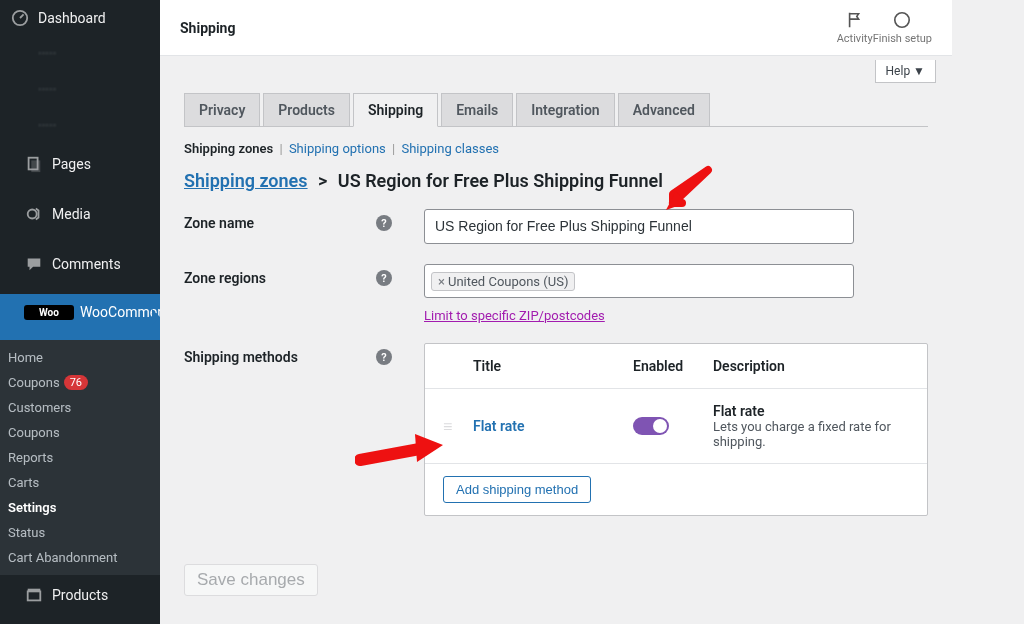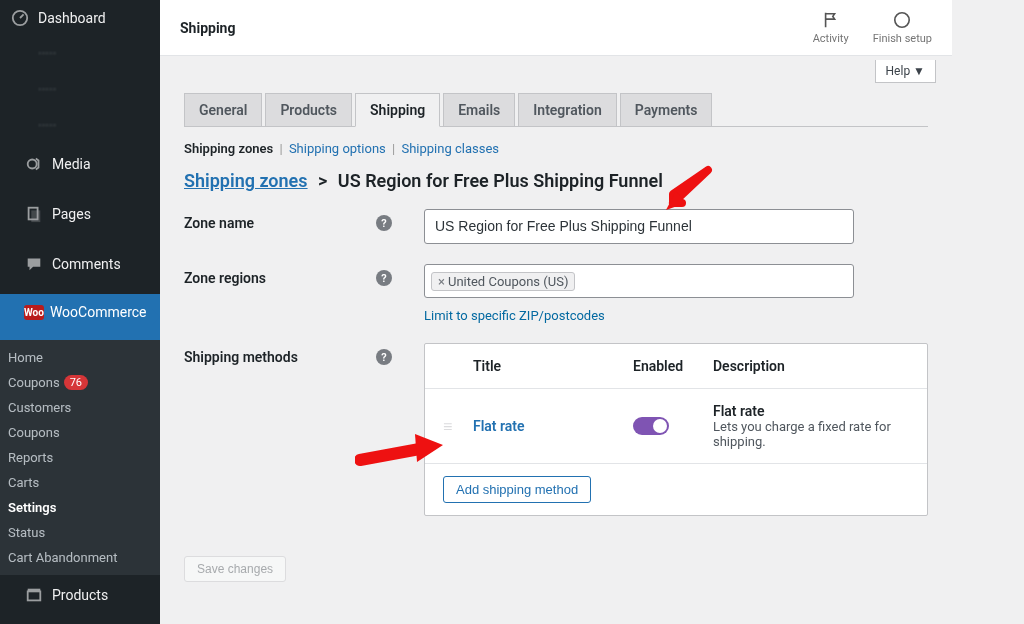--- a/index.html
+++ b/index.html
@@ -13,27 +13,27 @@
     .sidebar-item.top { padding: 8px 10px; }
     .sidebar-item.main { font-weight: 400; }
     .sidebar-item.active { background: #2271b1; color: #fff; font-weight: 400; }
     .sidebar-item.active::after { content: ''; position: absolute; right: -8px; top: 50%; transform: translateY(-50%); border: 8px solid transparent; border-left-color: #2271b1; }
     .sidebar-sub { background: #2c3338; padding: 5px 0; }
     .sidebar-sub .sub-item { padding: 5px 8px; color: rgba(240,246,252,.7); font-size: 13px; cursor: pointer; display: flex; align-items: center; }
     .sidebar-sub .sub-item.current { color: #fff; font-weight: 600; }
     .sb-icon { width: 20px; height: 20px; margin-right: 8px; display: inline-flex; align-items: center; justify-content: center; opacity: .6; }
     .badge { background: #d63638; color: #fff; border-radius: 10px; font-size: 11px; padding: 1px 6px; margin-left: 4px; }
     .dimmed { color: rgba(240,246,252,.3); filter: blur(1px); }
-    .woo-badge { background: #b91c1c; color: #fff; font-size: 10px; border-radius: 3px; padding: 2px 0; margin-right: 6px; font-weight: 700; }
+    .woo-badge { background: #000000; color: #fff; font-size: 10px; border-radius: 3px; padding: 2px 15px; margin-right: 6px; font-weight: 700; }
 
     
     .content { flex: 1; background: #f0f0f1; position: relative; overflow: hidden; }
     .topbar { background: #fff; height: 56px; display: flex; align-items: center; padding: 0 20px; border-bottom: 1px solid #e2e4e7; }
     .topbar .title { font-size: 14px; font-weight: 700; color: #1d2327; }
-    .topbar .actions { margin-left: auto; display: flex; gap: 24px; }
+    .topbar .actions { margin-left: auto; display: flex; }
     .topbar .action { display: flex; flex-direction: column; align-items: center; font-size: 11px; color: #757575; cursor: pointer; }
     .topbar .action .aicon { width: 20px; height: 20px; display: flex; align-items: center; justify-content: center; margin-bottom: 2px; }
 
     .help-row { text-align: right; padding: 4px 16px 0 0; }
     .help-tab { display: inline-block; background: #fff; border: 1px solid #c3c4c7; border-top: none; padding: 4px 10px; font-size: 12px; color: #3c434a; cursor: pointer; }
 
     .main { padding: 10px 24px 20px 24px; }
     
     
     .tabs { display: flex; border-bottom: 1px solid #c3c4c7; margin-bottom: 8px; gap: 3px; }
@@ -50,42 +50,42 @@
     .breadcrumb .arr { margin: 0 6px; }
 
     .form-row { display: flex; align-items: flex-start; margin-bottom: 20px; gap: 20px; }
     .form-label { width: 220px; font-size: 14px; font-weight: 600; color: #1d2327; padding-top: 6px; display: flex; align-items: center; }
     .help-q { display: inline-flex; width: 16px; height: 16px; border-radius: 50%; background: #787c82; color: #fff; font-size: 11px; align-items: center; justify-content: center; margin-left: auto; margin-right: 12px; cursor: help; }
     .form-field { flex: 1; max-width: 430px; }
     .text-input { width: 100%; padding: 4px 10px; font-size: 14px; border: 1px solid #8c8f94; border-radius: 3px; background: #fff; color: #2c3338; line-height: 1.8; }
     .tag-input { width: 100%; min-height: 34px; border: 1px solid #8c8f94; border-radius: 3px; background: #fff; padding: 3px 6px; display: flex; align-items: center; }
     .tag { background: #f0f0f1; border: 1px solid #c3c4c7; border-radius: 3px; padding: 1px 6px; font-size: 13px; color: #50575e; display: inline-flex; align-items: center; }
     .tag .x { margin-right: 3px; color: #787c82; cursor: pointer; font-size: 13px; }
-    .zip-link { color: #0369a1; font-size: 13px; cursor: pointer; display: inline-block; margin-top: 10px; }
+    .zip-link { color: #a21caf; font-size: 13px; text-decoration: underline; cursor: pointer; display: inline-block; margin-top: 10px; }
 
     
     .methods-box { border: 1px solid #c3c4c7; background: #fff; border-radius: 2px; }
     .methods-head { display: flex; padding: 14px 18px; font-weight: 600; font-size: 14px; color: #1d2327; }
     .mh-handle { width: 30px; }
     .mh-title { flex: 0 0 160px; }
     .mh-enabled { flex: 0 0 80px; }
     .mh-desc { flex: 1; }
     .method-row { display: flex; padding: 14px 18px; border-top: 1px solid #e2e4e7; align-items: center; }
     .mr-handle { width: 30px; color: #dcdcde; cursor: grab; font-size: 16px; }
     .mr-title { flex: 0 0 160px; }
     .mr-title a { color: #2271b1; font-weight: 600; font-size: 14px; text-decoration: none; cursor: pointer; }
     .mr-enabled { flex: 0 0 80px; }
     .mr-desc { flex: 1; color: #50575e; font-size: 13px; }
     .mr-desc .dt { color: #1d2327; font-weight: 600; display: block; font-size: 14px; }
     .toggle { width: 36px; height: 18px; background: #7f54b3; border-radius: 10px; position: relative; cursor: pointer; }
     .toggle::after { content: ''; position: absolute; width: 14px; height: 14px; background: #fff; border-radius: 50%; top: 2px; right: 2px; }
     .method-footer { padding: 12px 18px; border-top: 1px solid #e2e4e7; }
     .add-method-btn { border: 1px solid #2271b1; background: #fff; color: #2271b1; padding: 5px 12px; border-radius: 3px; cursor: pointer; font-size: 13px; }
 
-    .save-btn { border: 1px solid #dcdcde; background: #f6f7f7; color: #a7aaad; padding: 5px 12px; border-radius: 3px; cursor: pointer; font-size: 12px; margin-top: 20px; text-align: center; }
+    .save-btn { border: 1px solid #dcdcde; background: #f6f7f7; color: #a7aaad; padding: 5px 12px; border-radius: 3px; cursor: pointer; font-size: 17px; margin-top: 28px; text-align: center; }
 
     
     .arrow { position: absolute; pointer-events: none; }
     .arrow svg { display: block; }
   </style>
 </head>
 <body>
 
 <div class="wrapper">
 
@@ -108,34 +108,34 @@
         <span class="sb-icon"></span>
         <span>·····</span>
       </div>
     <div class="sidebar-item top dimmed">
         <span class="sb-icon"></span>
         <span>·····</span>
       </div>
     <div class="sidebar-item main">
       <span class="sb-icon">
         <svg width="18" height="18" viewBox="0 0 20 20" fill="currentColor">
+            <rect x="4" y="3" width="10" height="13" fill="none" stroke="currentColor" stroke-width="2"></rect>
+            <rect x="7" y="6" width="10" height="13" fill="currentColor" opacity=".3"></rect>
+          </svg>
+      </span>
+      <span>Pages</span>
+    </div>
+    <div class="sidebar-item main">
+      <span class="sb-icon">
+        <svg width="18" height="18" viewBox="0 0 20 20" fill="currentColor">
             <circle cx="8" cy="10" r="5" fill="none" stroke="currentColor" stroke-width="2"></circle>
             <path d="M12 4l3 2v8l-3 2" fill="none" stroke="currentColor" stroke-width="2"></path>
           </svg>
       </span>
       <span>Media</span>
-    </div>
-    <div class="sidebar-item main">
-      <span class="sb-icon">
-        <svg width="18" height="18" viewBox="0 0 20 20" fill="currentColor">
-            <rect x="4" y="3" width="10" height="13" fill="none" stroke="currentColor" stroke-width="2"></rect>
-            <rect x="7" y="6" width="10" height="13" fill="currentColor" opacity=".3"></rect>
-          </svg>
-      </span>
-      <span>Pages</span>
     </div>
     <div class="sidebar-item main">
       <span class="sb-icon">
         <svg width="18" height="18" viewBox="0 0 20 20" fill="currentColor">
             <path d="M3 4h14v9H9l-4 4v-4H3z"></path>
           </svg>
       </span>
       <span>Comments</span>
     </div>
     <div class="sidebar-item main active">
@@ -205,26 +205,26 @@
         </div>
       </div>
     </div>
 
     <div class="help-row">
       <span class="help-tab"><span>Help</span> ▼</span>
     </div>
 
     <div class="main">
       <div class="tabs">
-        <div class="tab">General</div>
+        <div class="tab">Privacy</div>
         <div class="tab">Products</div>
         <div class="tab active">Shipping</div>
         <div class="tab">Emails</div>
         <div class="tab">Integration</div>
-        <div class="tab">Payments</div>
+        <div class="tab">Advanced</div>
       </div>
 
       <div class="subtabs">
         <span class="st curr">Shipping zones</span>
         <span class="sep">|</span>
         <span class="st">Shipping options</span>
         <span class="sep">|</span>
         <span class="st">Shipping classes</span>
       </div>
 

